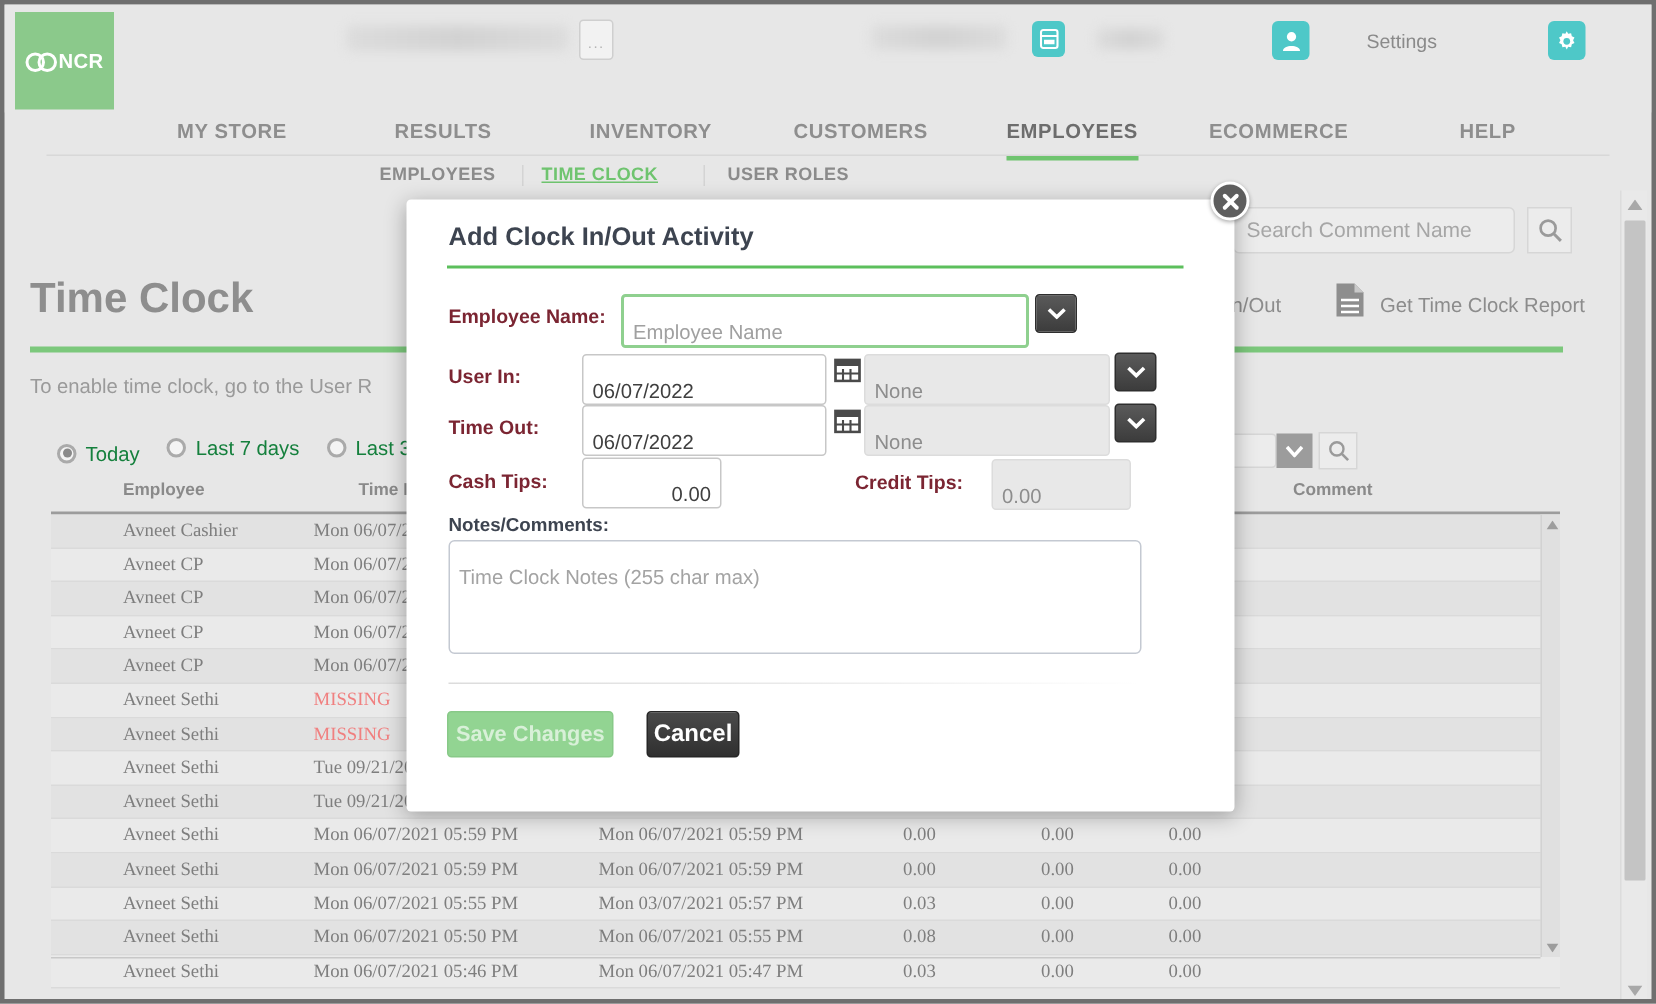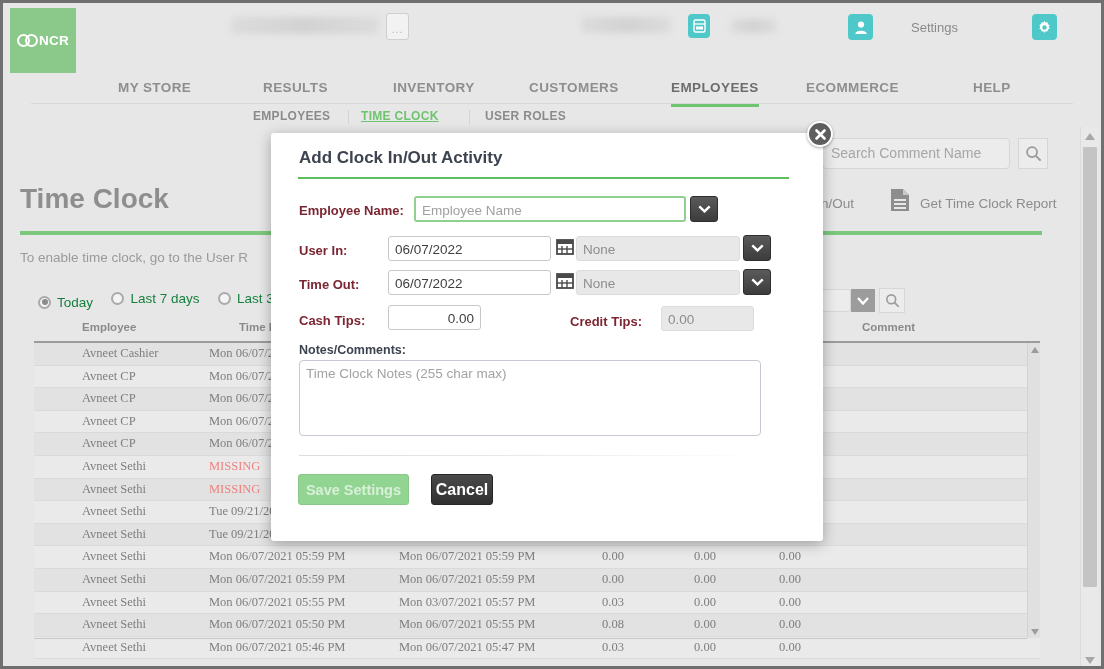--- a/index.html
+++ b/index.html
@@ -23,21 +23,21 @@
     position: absolute; left: 0; top: 0;
     width: 1098px; height: 72px;
     background: #e7e7e7;
   }
   #logo {
     position: absolute; left: 7px; top: 5px;
     width: 66px; height: 65px;
     background: #8bc98b;
     display: flex; align-items: center; justify-content: center;
   }
-  #logo .ncr-mark { display: flex; align-items: center; gap: 0; }
+  #logo .ncr-mark { display: flex; align-items: flex-end; gap: 0; }
   #logo .rings { position: relative; width: 22px; height: 13px; }
   #logo .rings i {
     position: absolute; top: 0; width: 13px; height: 13px;
     border: 2.2px solid #ffffff; border-radius: 50%;
     background: transparent;
   }
   #logo .rings i.a { left: 0; }
   #logo .rings i.b { left: 8px; }
   #logo .ncr-text {
     color: #fff; font-size: 13.5px; font-weight: bold; letter-spacing: .3px;
@@ -269,21 +269,21 @@
     box-shadow: 0 1px 3px rgba(0,0,0,.35);
     color: #ffffff; font-size: 15px; font-weight: bold; line-height: 1;
   }
   .flabel {
     position: absolute; font-size: 13px; font-weight: bold; color: #7b2532;
   }
   .ftext {
     position: absolute; height: 25px;
     border: 1px solid #c7c7c7; border-radius: 3px;
     background: #ffffff; font-size: 13.5px; color: #3f3f3f;
-    padding: 5px 6px;
+    padding: 16px 6px;
   }
   .ftext.green { border: 2px solid #8fd08f; height: 26px; }
   .ftext.ph { color: #a0a0a0; }
   .ftext.grey { background: #e8e8e8; color: #8d8d8d; border: 1px solid #dcdcdc; }
   .fdrop {
     position: absolute; width: 28px; height: 26px;
     background: linear-gradient(#5a5a5a,#3c3c3c);
     border: 1px solid #2e2e2e; border-radius: 3px;
     display: flex; align-items: center; justify-content: center;
   }
@@ -601,18 +601,18 @@
       <div class="flabel" style="left:28px; top:180px">Cash Tips:</div>
       <div class="ftext" style="left:117px; top:172px; width:93px; text-align:right">0.00</div>
       <div class="flabel" style="left:299px; top:181px">Credit Tips:</div>
       <div class="ftext grey" style="left:390px; top:173px; width:93px">0.00</div>
 
       <div class="flabel" style="left:28px; top:210px; color:#3d4450; font-size:12.5px">Notes/Comments:</div>
       <div class="ftext" style="left:28px; top:227px; width:462px; height:76px; color:#a3a3a3; border:1px solid #c4c9d2; border-radius:4px">Time Clock Notes (255 char max)</div>
 
       <div style="position:absolute; left:28px; top:322px; width:462px; height:1px; background:linear-gradient(90deg,#dcdcdc,#eaeaea,#ffffff)"></div>
 
-      <div id="save-btn" style="left:27px; top:341px">Save Settings</div>
+      <div id="save-btn" style="left:27px; top:341px">Save Changes</div>
       <div id="cancel-btn" style="left:160px; top:341px">Cancel</div>
     </div>
   </div>
 
 </div>
 
 </body></html>

